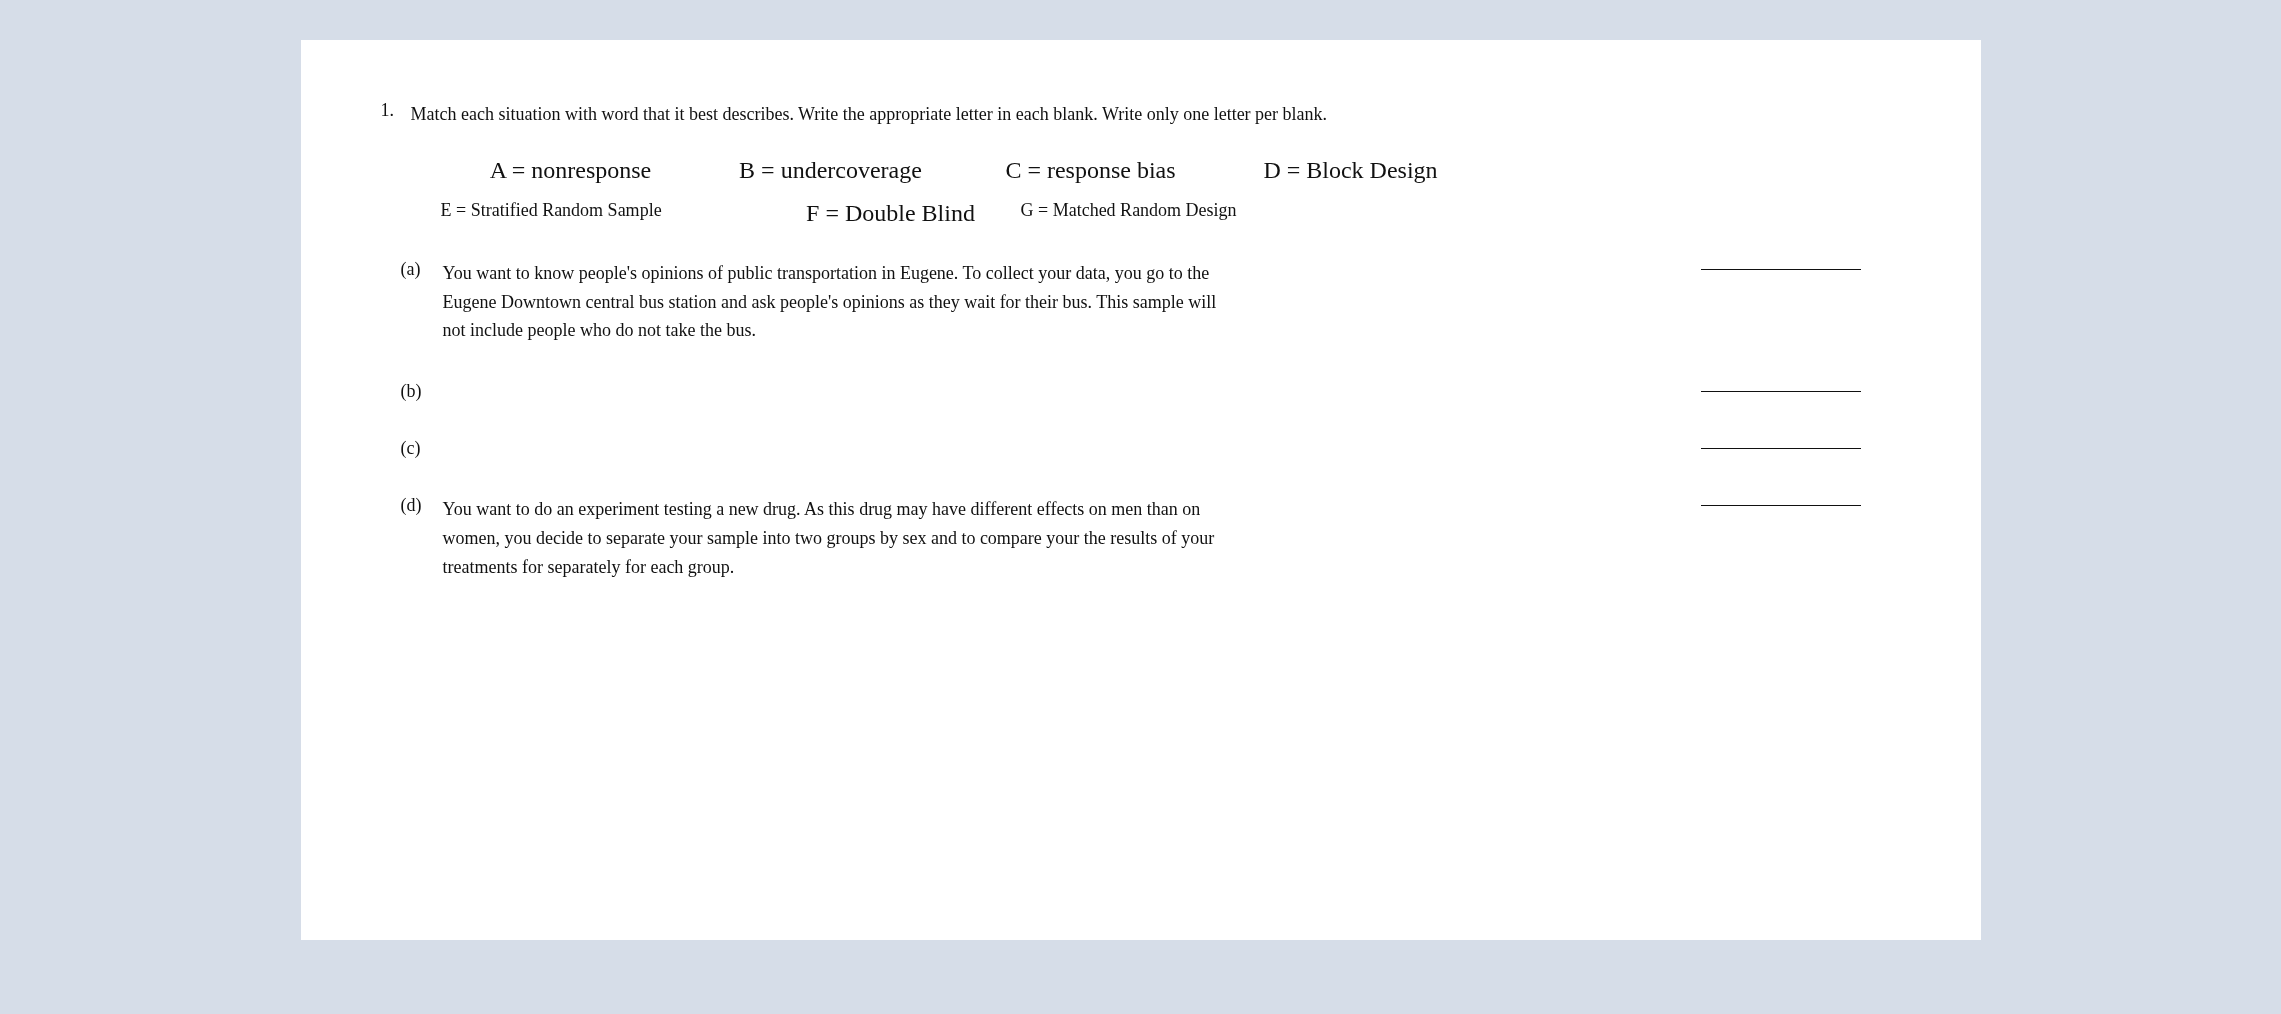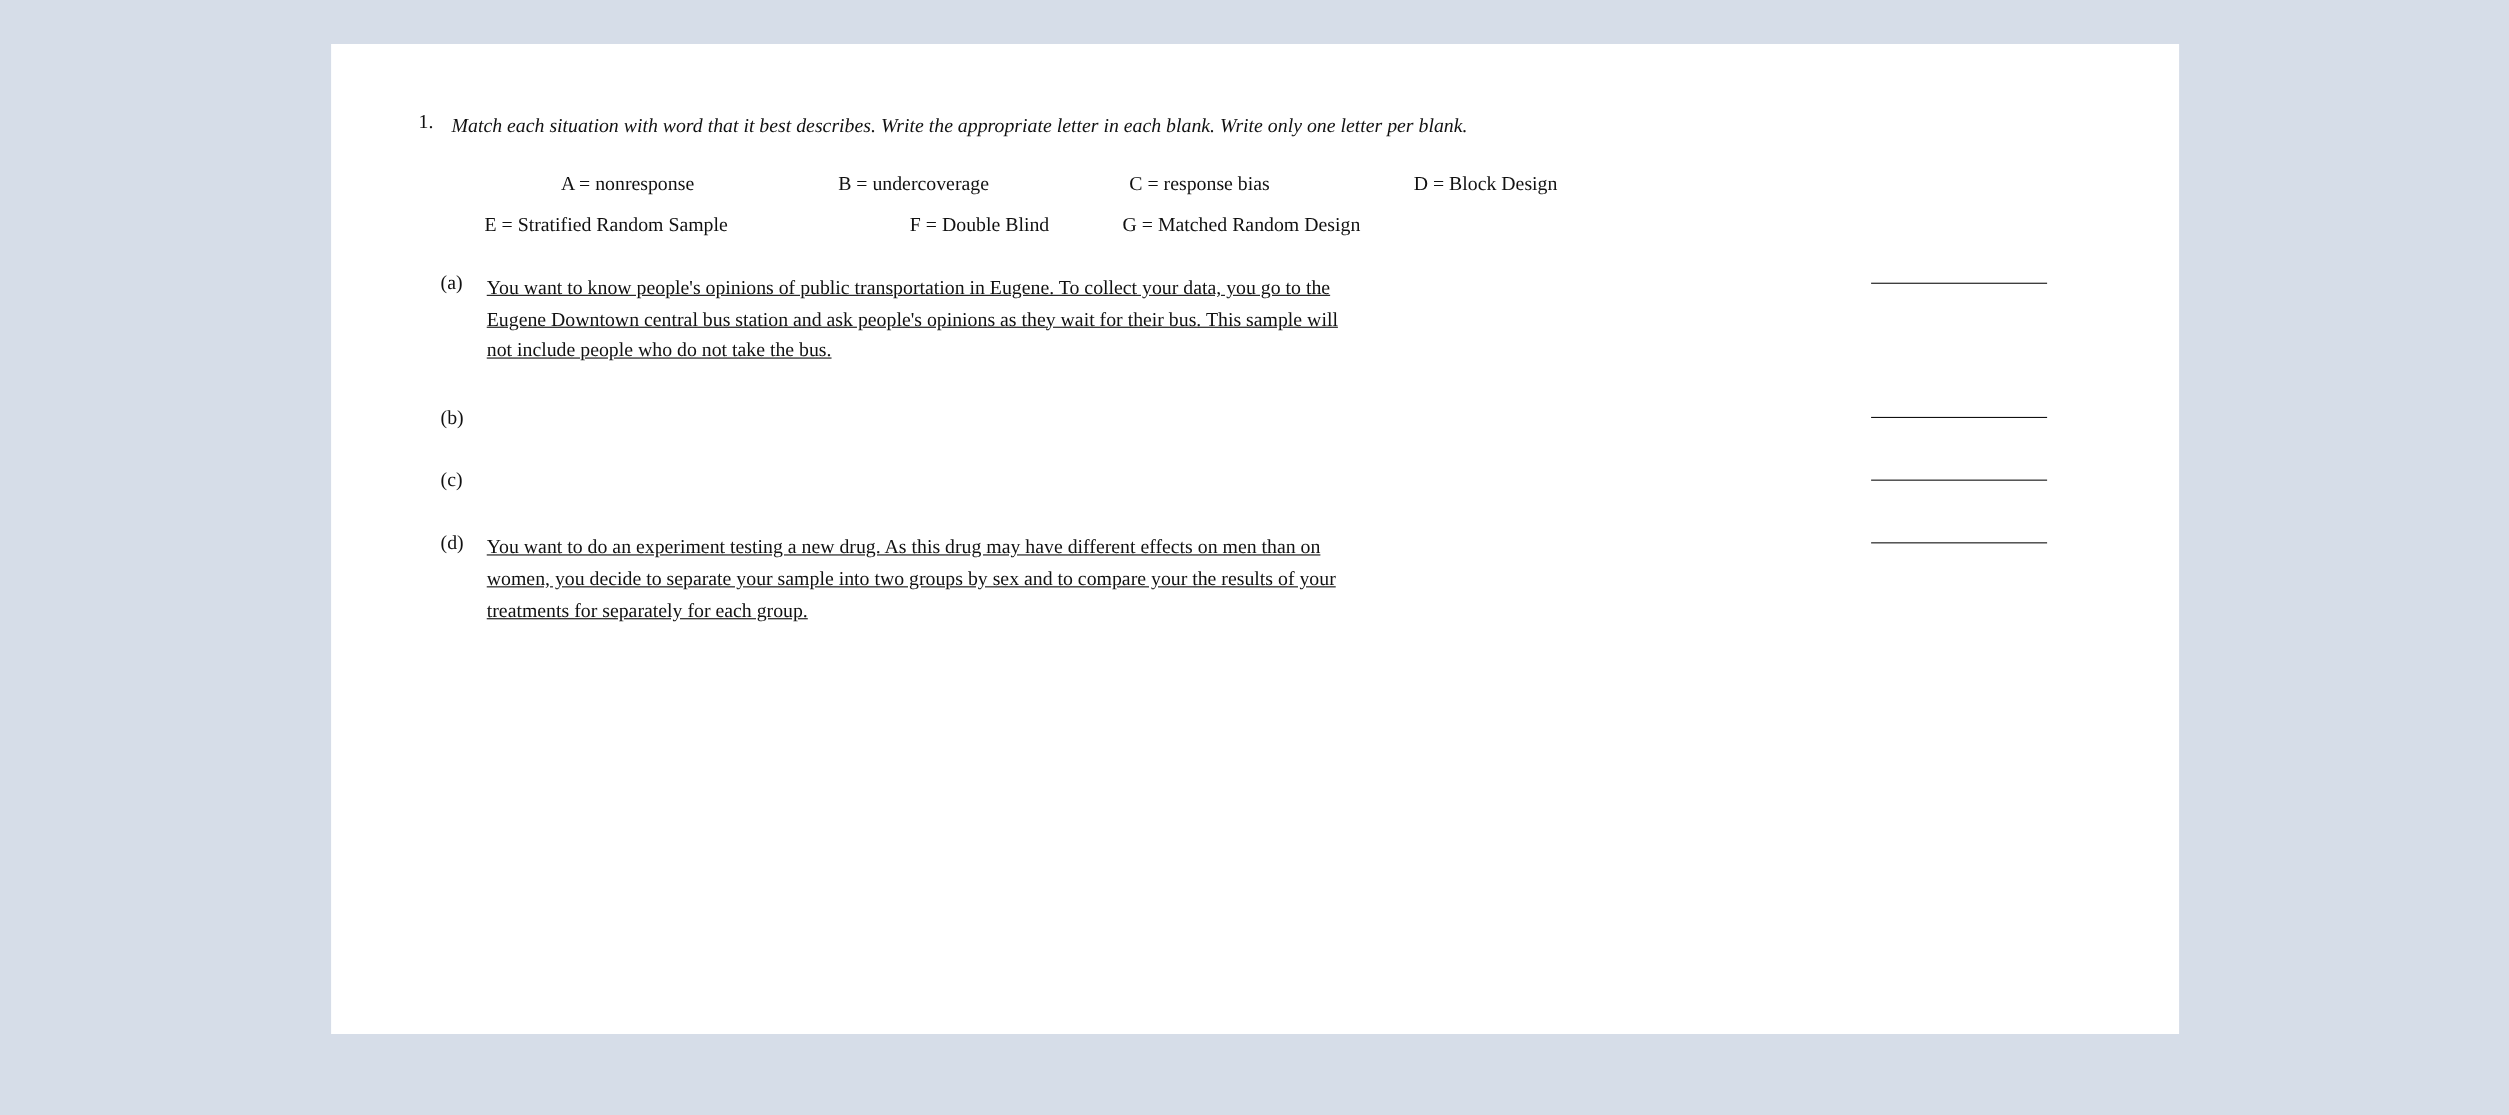--- a/index.html
+++ b/index.html
@@ -35,32 +35,31 @@
     }
 
     .question-number {
       min-width: 30px;
       font-size: 18px;
     }
 
     .question-text {
       font-size: 18px;
       line-height: 1.6;
-      font-style: italic;
     }
 
     .legend-row {
       display: flex;
       gap: 0;
       margin-bottom: 16px;
     }
 
     .legend-item {
       width: 260px;
-      font-size: 18px;
+      font-size: 24px;
       text-align: center;
     }
 
     .legend-item-wide {
       width: 320px;
       font-size: 18px;
       text-align: left;
     }
 
     .sub-questions {
@@ -78,21 +77,20 @@
     .sub-label {
       min-width: 42px;
       font-size: 18px;
       padding-top: 0;
     }
 
     .sub-text {
       font-size: 18px;
       line-height: 1.6;
       max-width: 780px;
-      text-decoration: underline;
     }
 
     .answer-line {
       position: absolute;
       right: 40px;
       top: 10px;
       width: 160px;
       border-bottom: 1.5px solid #111;
     }
 

